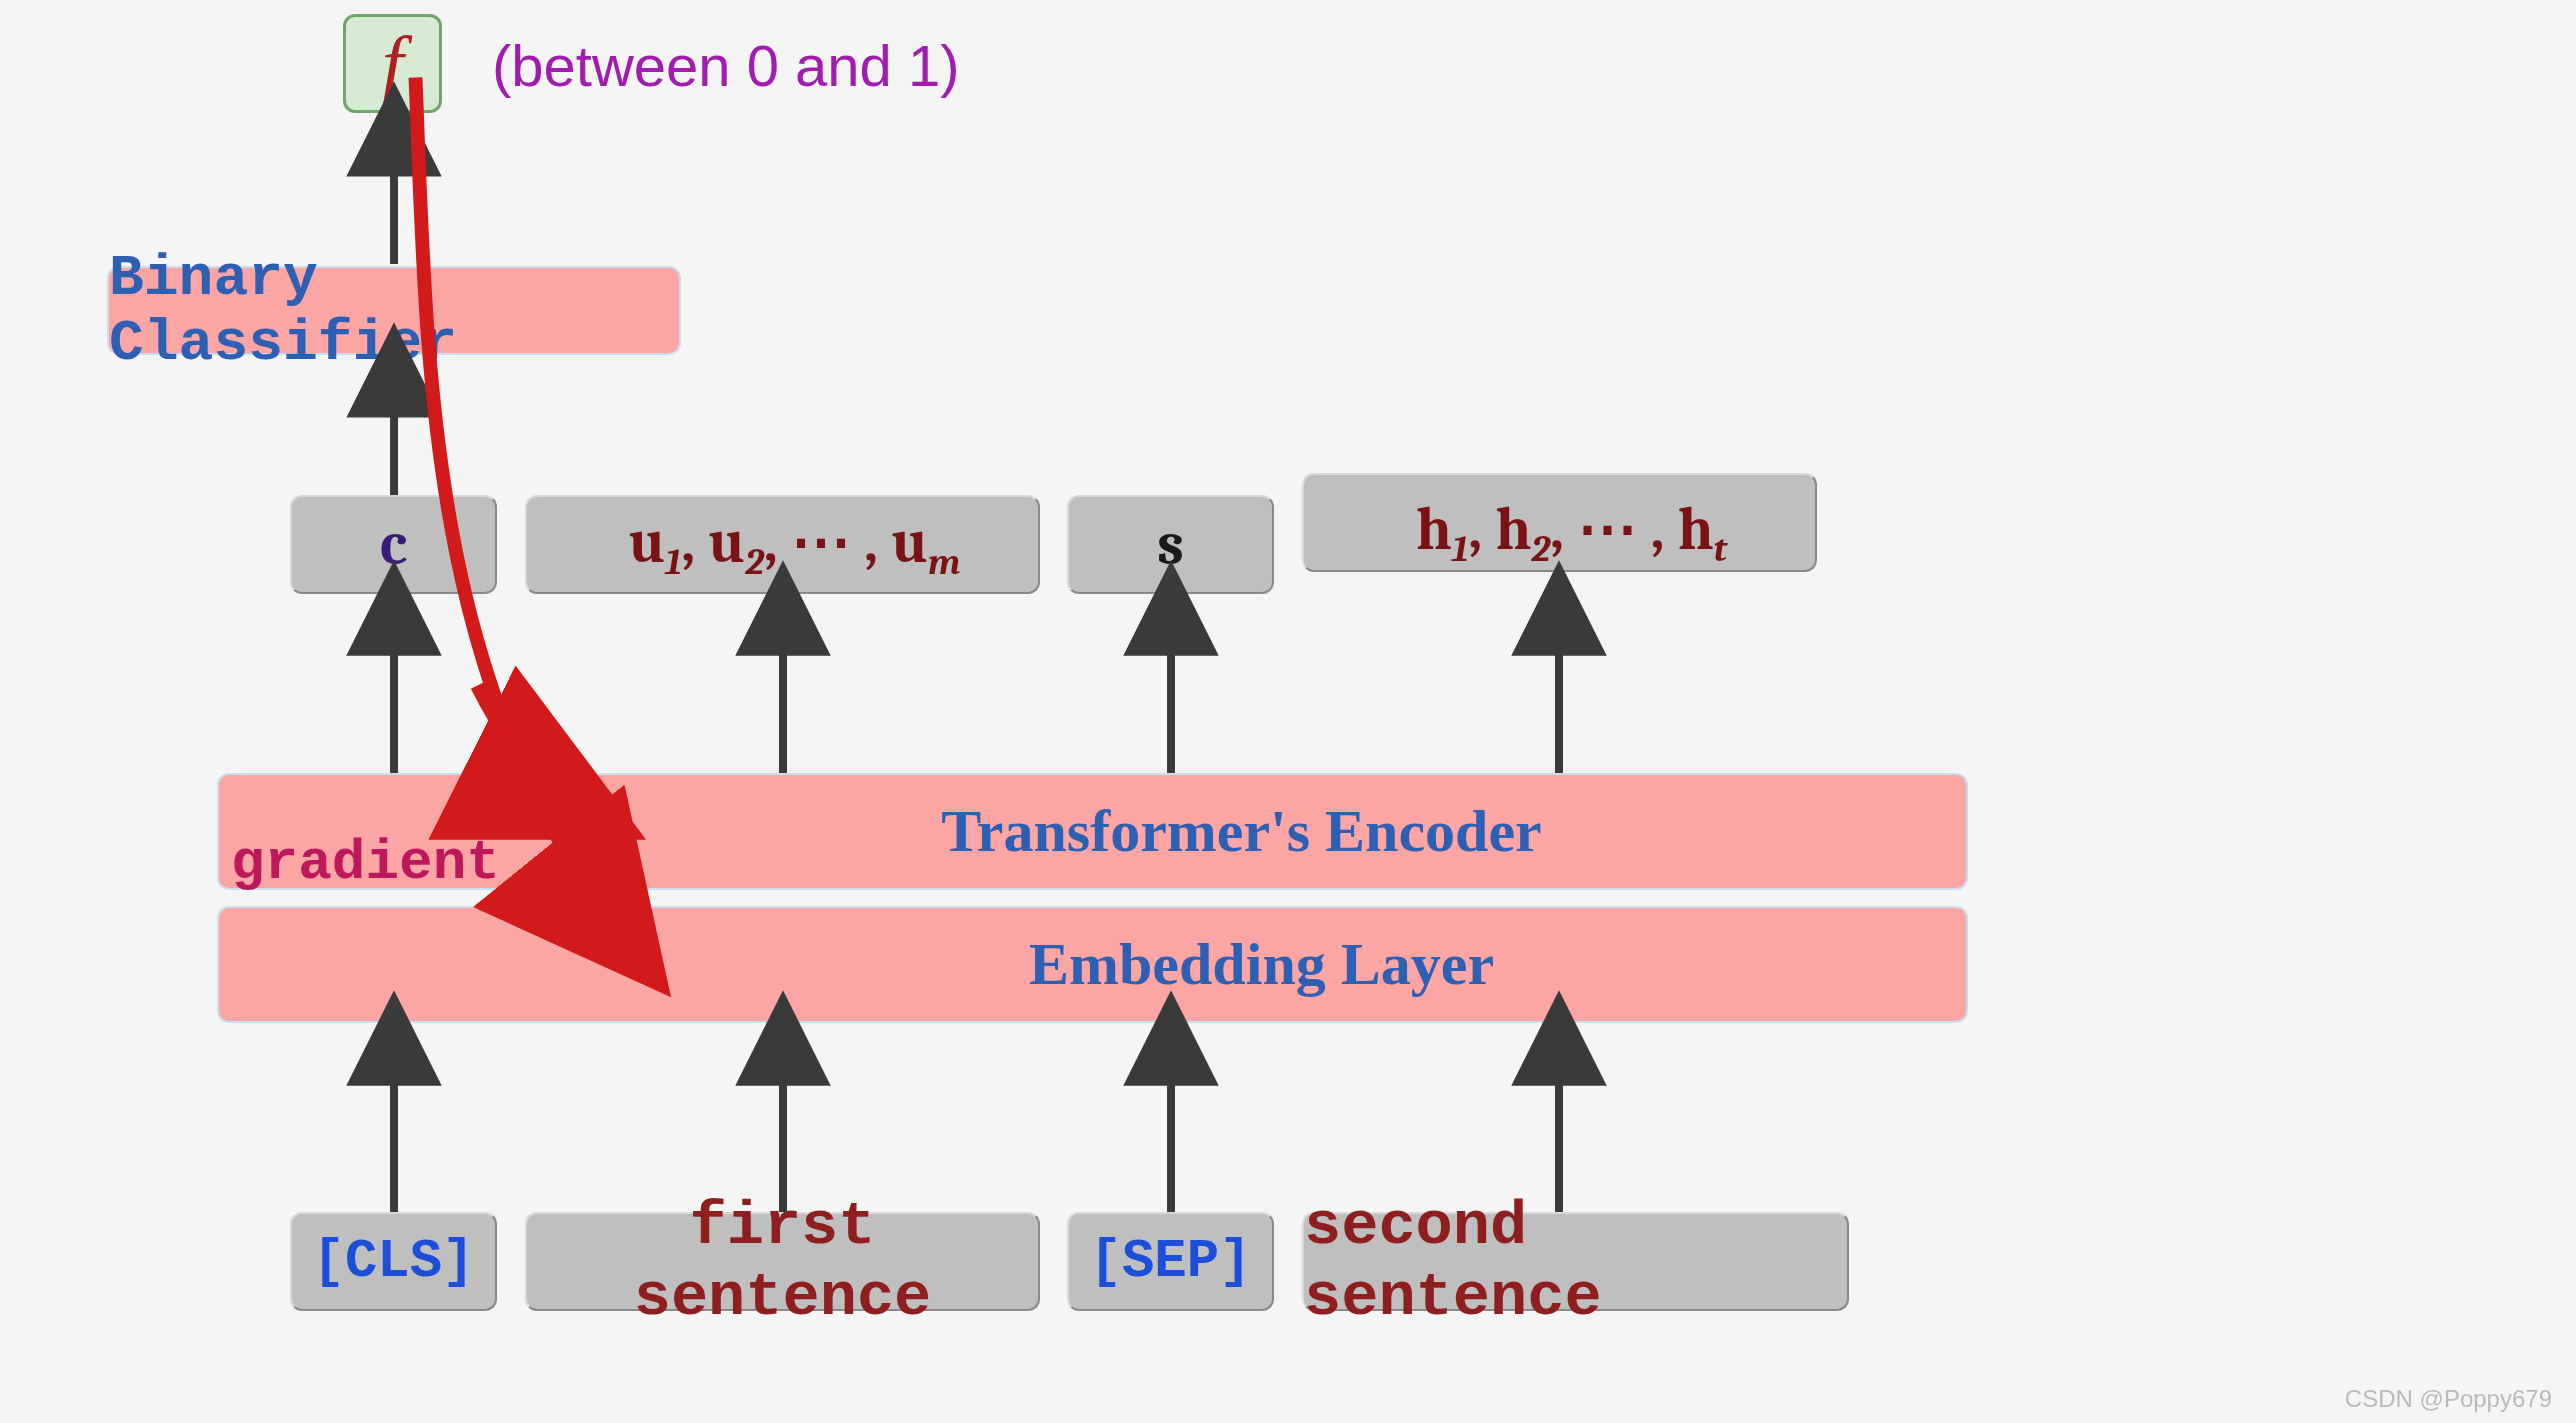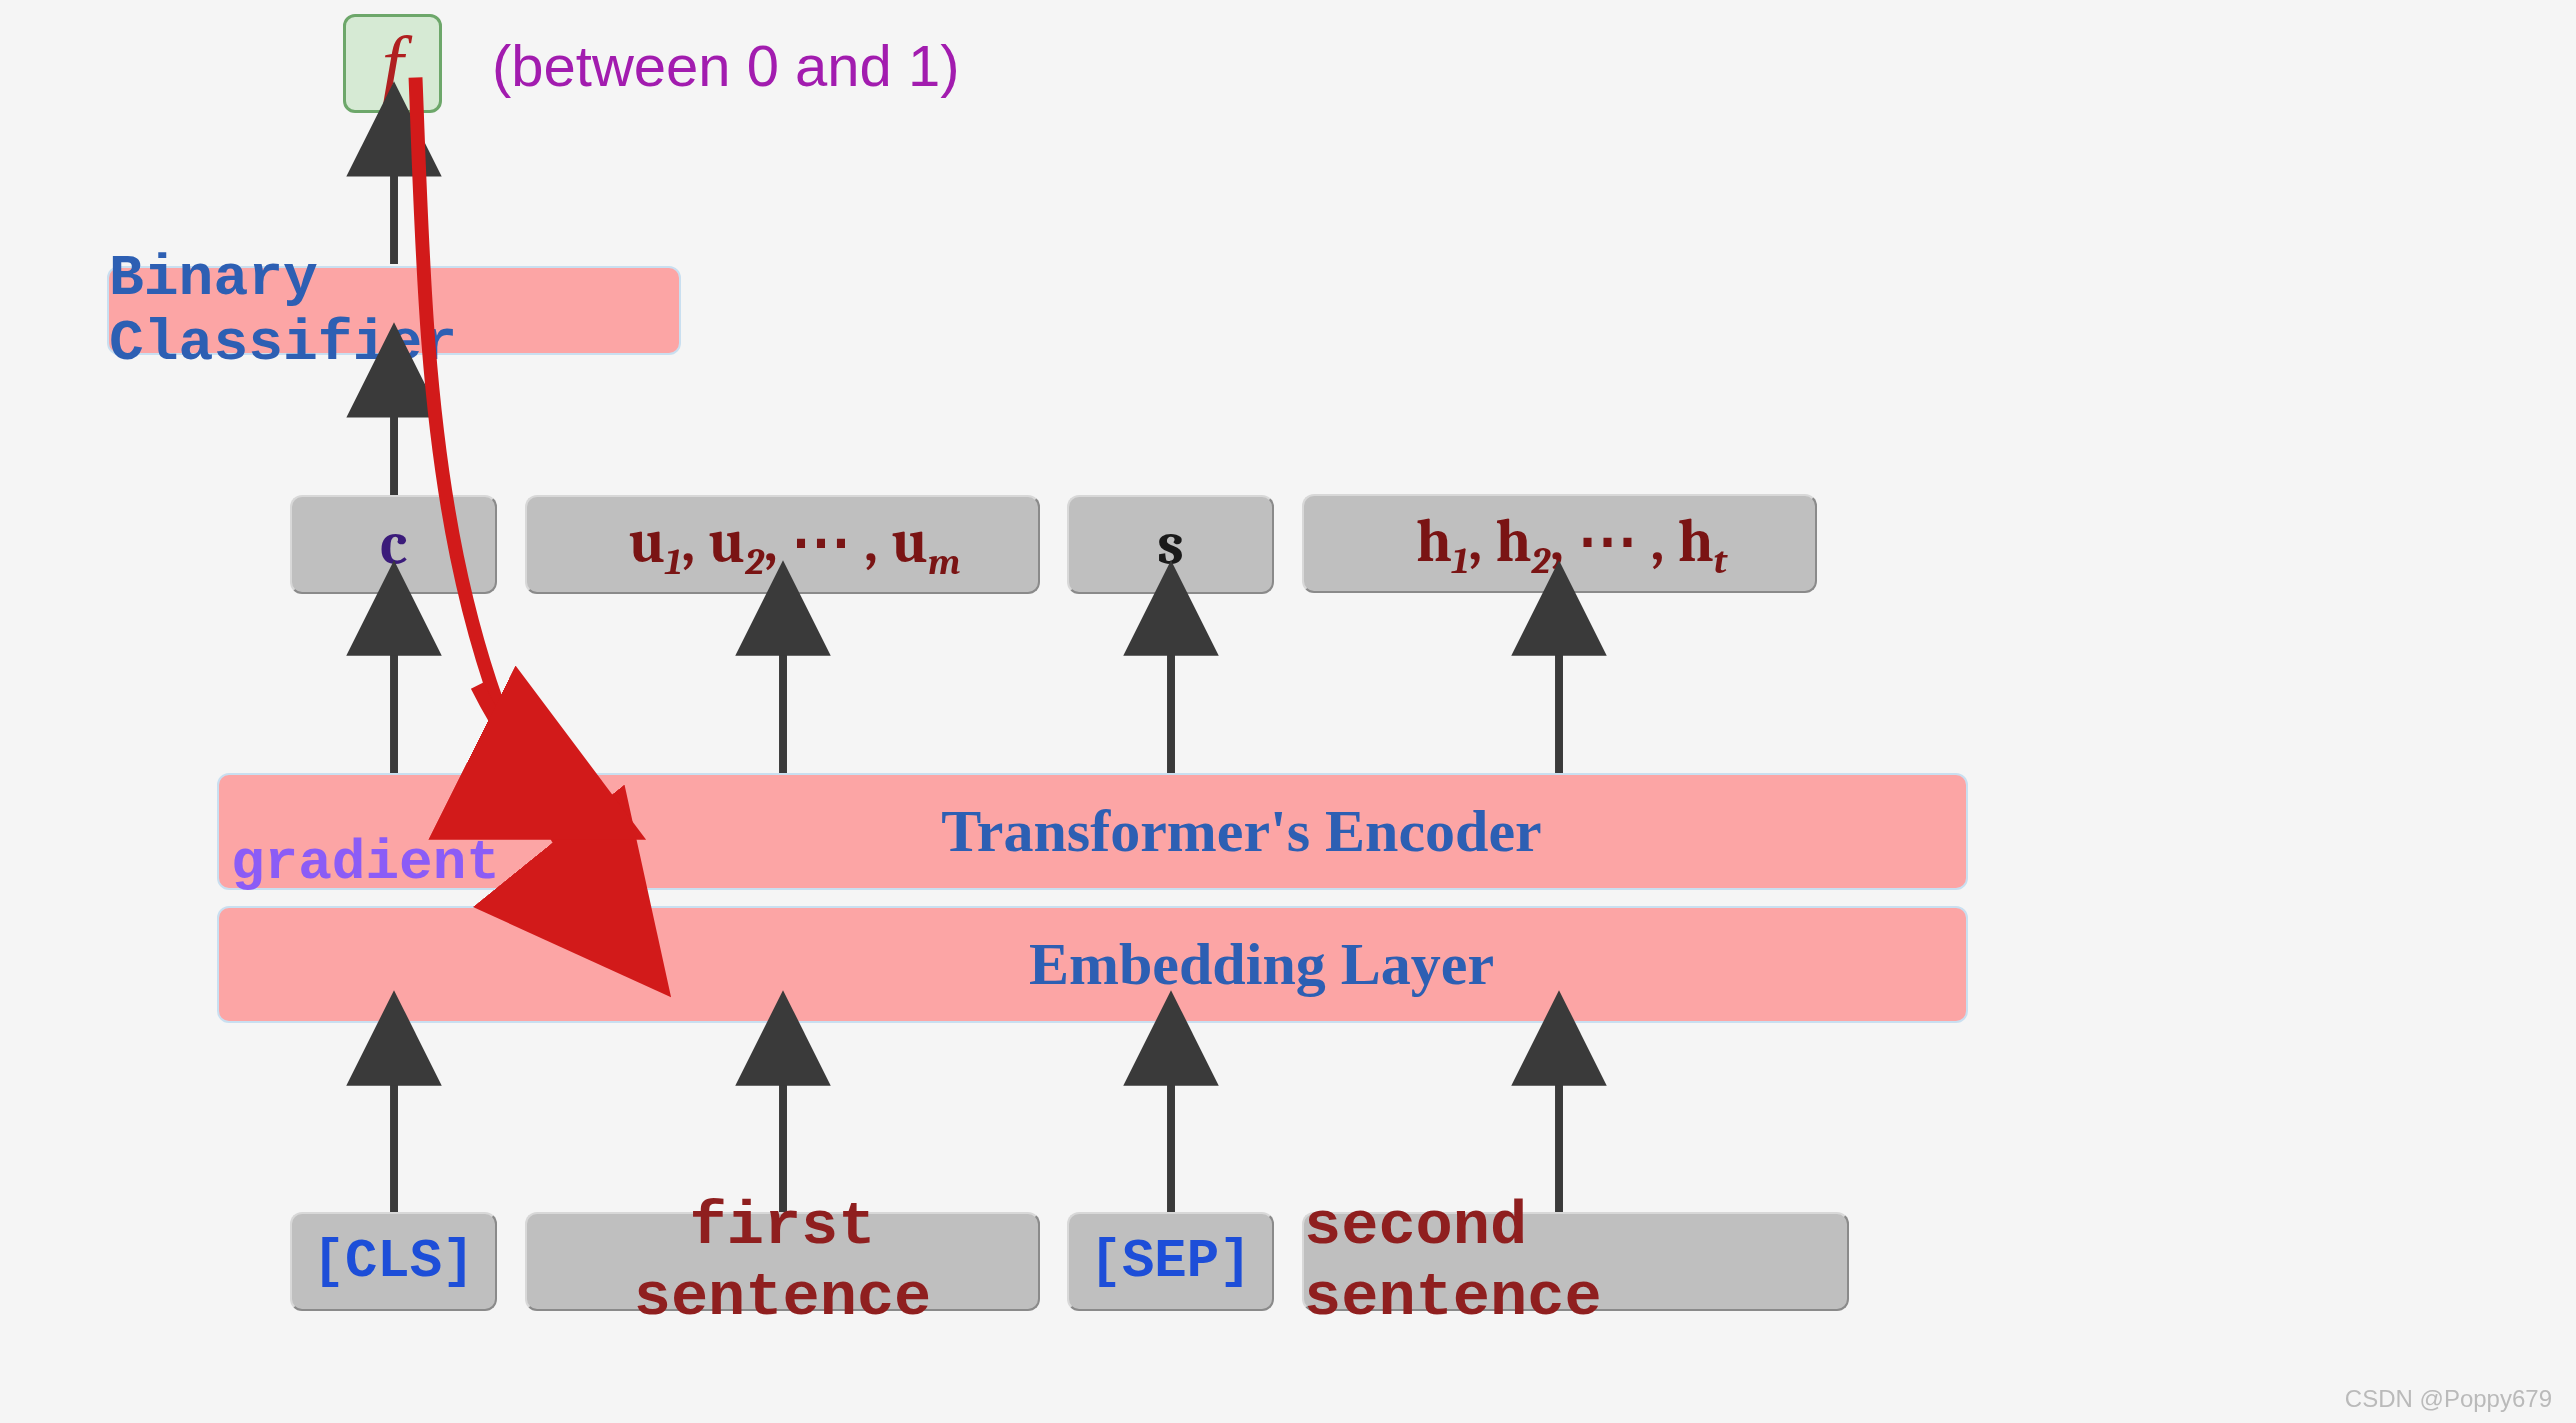--- a/index.html
+++ b/index.html
@@ -92,21 +92,21 @@
   sub {
     font-size: 0.62em;
     vertical-align: -0.32em;
     font-style: italic;
   }
   .gradient-lbl {
     position: absolute;
     font-family: "Courier New", monospace;
     font-weight: bold;
     font-size: 56px;
-    color: #8b5cf6;
+    color: #be185d;
   }
   .watermark {
     position: absolute;
     right: 24px;
     bottom: 10px;
     font-family: Arial, sans-serif;
     font-size: 24px;
     color: #bababa;
   }
   svg.arrow {
@@ -141,21 +141,21 @@
 
 <div class="box gray-box" style="left:290px; top:495px; width:207px; height:99px;">
   <span class="serif-c">c</span>
 </div>
 <div class="box gray-box" style="left:525px; top:495px; width:515px; height:99px;">
   <span class="serif-bold" id="u-span"><b>u</b><sub>1</sub>, <b>u</b><sub>2</sub>, ⋯ , <b>u</b><sub>m</sub></span>
 </div>
 <div class="box gray-box" style="left:1067px; top:495px; width:207px; height:99px;">
   <span class="serif-s">s</span>
 </div>
-<div class="box gray-box" style="left:1302px; top:494px; width:515px; height:99px;">
+<div class="box gray-box" style="left:1302px; top:473px; width:515px; height:99px;align-items:flex-end;">
   <span class="serif-bold" id="h-span"><b>h</b><sub>1</sub>, <b>h</b><sub>2</sub>, ⋯ , <b>h</b><sub>t</sub></span>
 </div>
 
 <svg class="arrow" style="left:376px; top:596px; width:40px; height:179px;" viewBox="0 0 40 180" width="40" height="179">
   <line x1="18" y1="178" x2="18" y2="12" stroke="#3a3a3a" stroke-width="8" marker-end="url(#ah)"></line>
 </svg>
 <svg class="arrow" style="left:765px; top:596px; width:40px; height:179px;" viewBox="0 0 40 180" width="40" height="179">
   <line x1="18" y1="178" x2="18" y2="12" stroke="#3a3a3a" stroke-width="8" marker-end="url(#ah)"></line>
 </svg>
 <svg class="arrow" style="left:1153px; top:596px; width:40px; height:179px;" viewBox="0 0 40 180" width="40" height="179">

